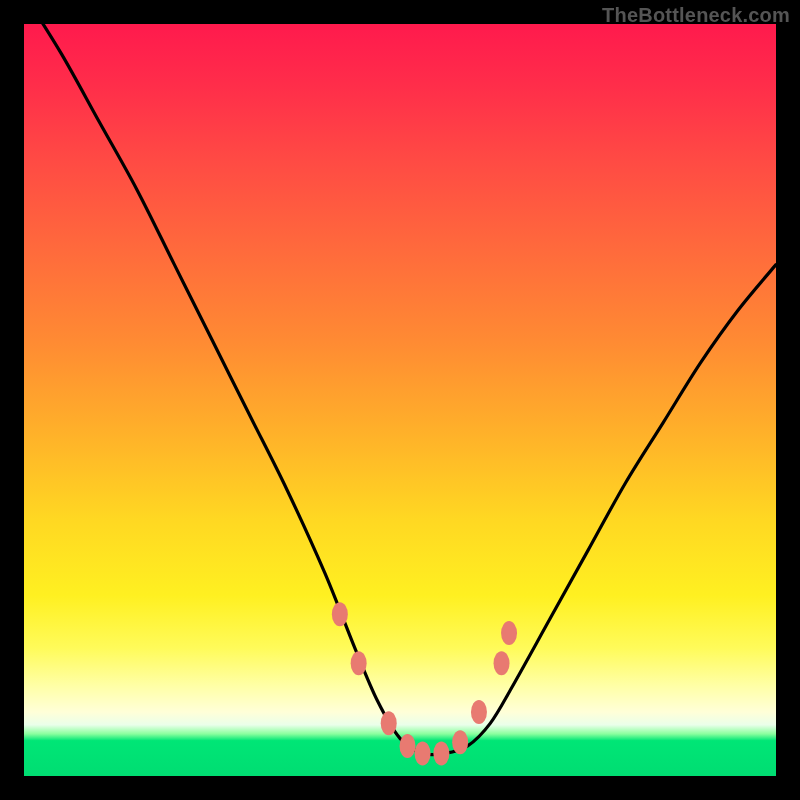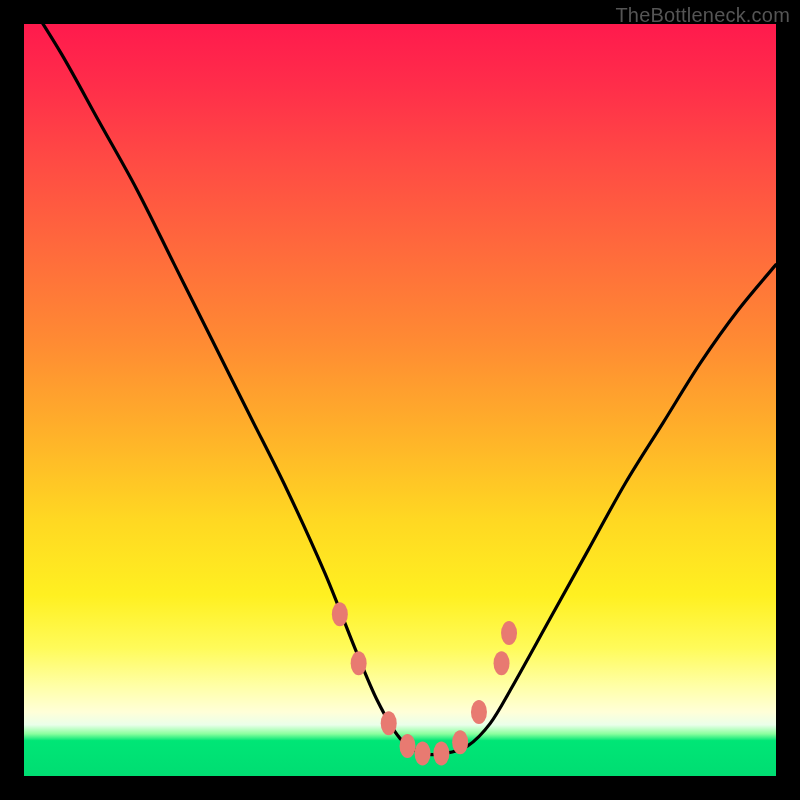--- a/index.html
+++ b/index.html
@@ -45,21 +45,21 @@
       #00dd72 100%
     );
   }
   .watermark {
     position: absolute;
     top: 4px;
     right: 10px;
     color: #555;
     font-size: 20px;
     letter-spacing: 0.2px;
-    font-weight: 400;
+    font-weight: 700;
     user-select: none;
   }
   svg.curve {
     position: absolute;
     left: 0;
     top: 0;
     width: 752px;
     height: 752px;
     overflow: visible;
   }

